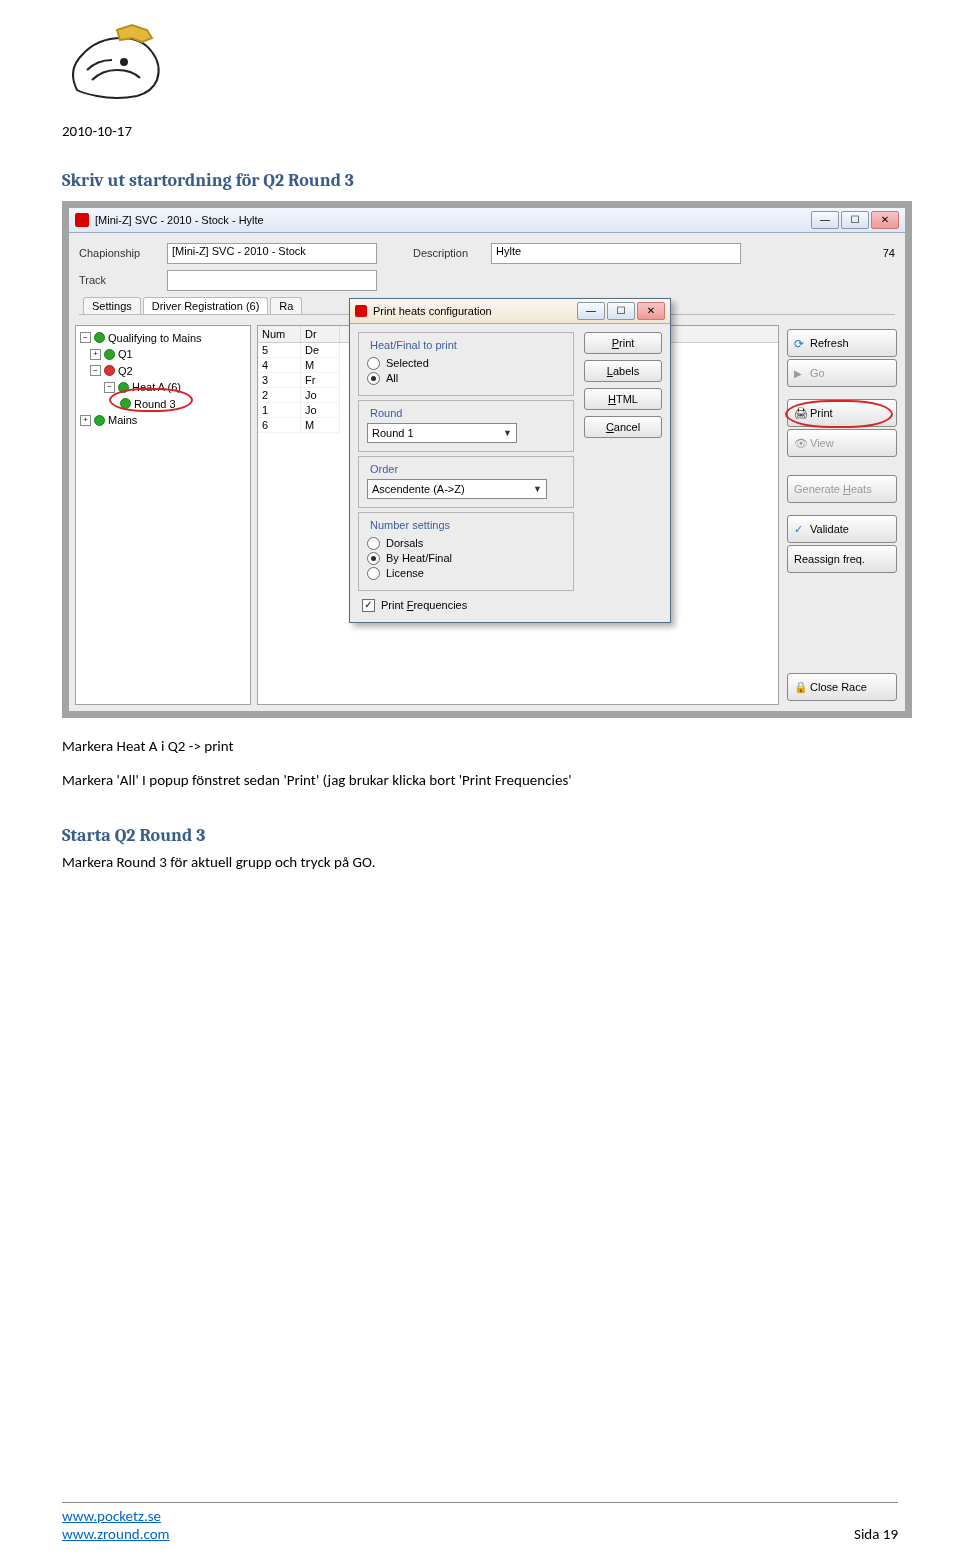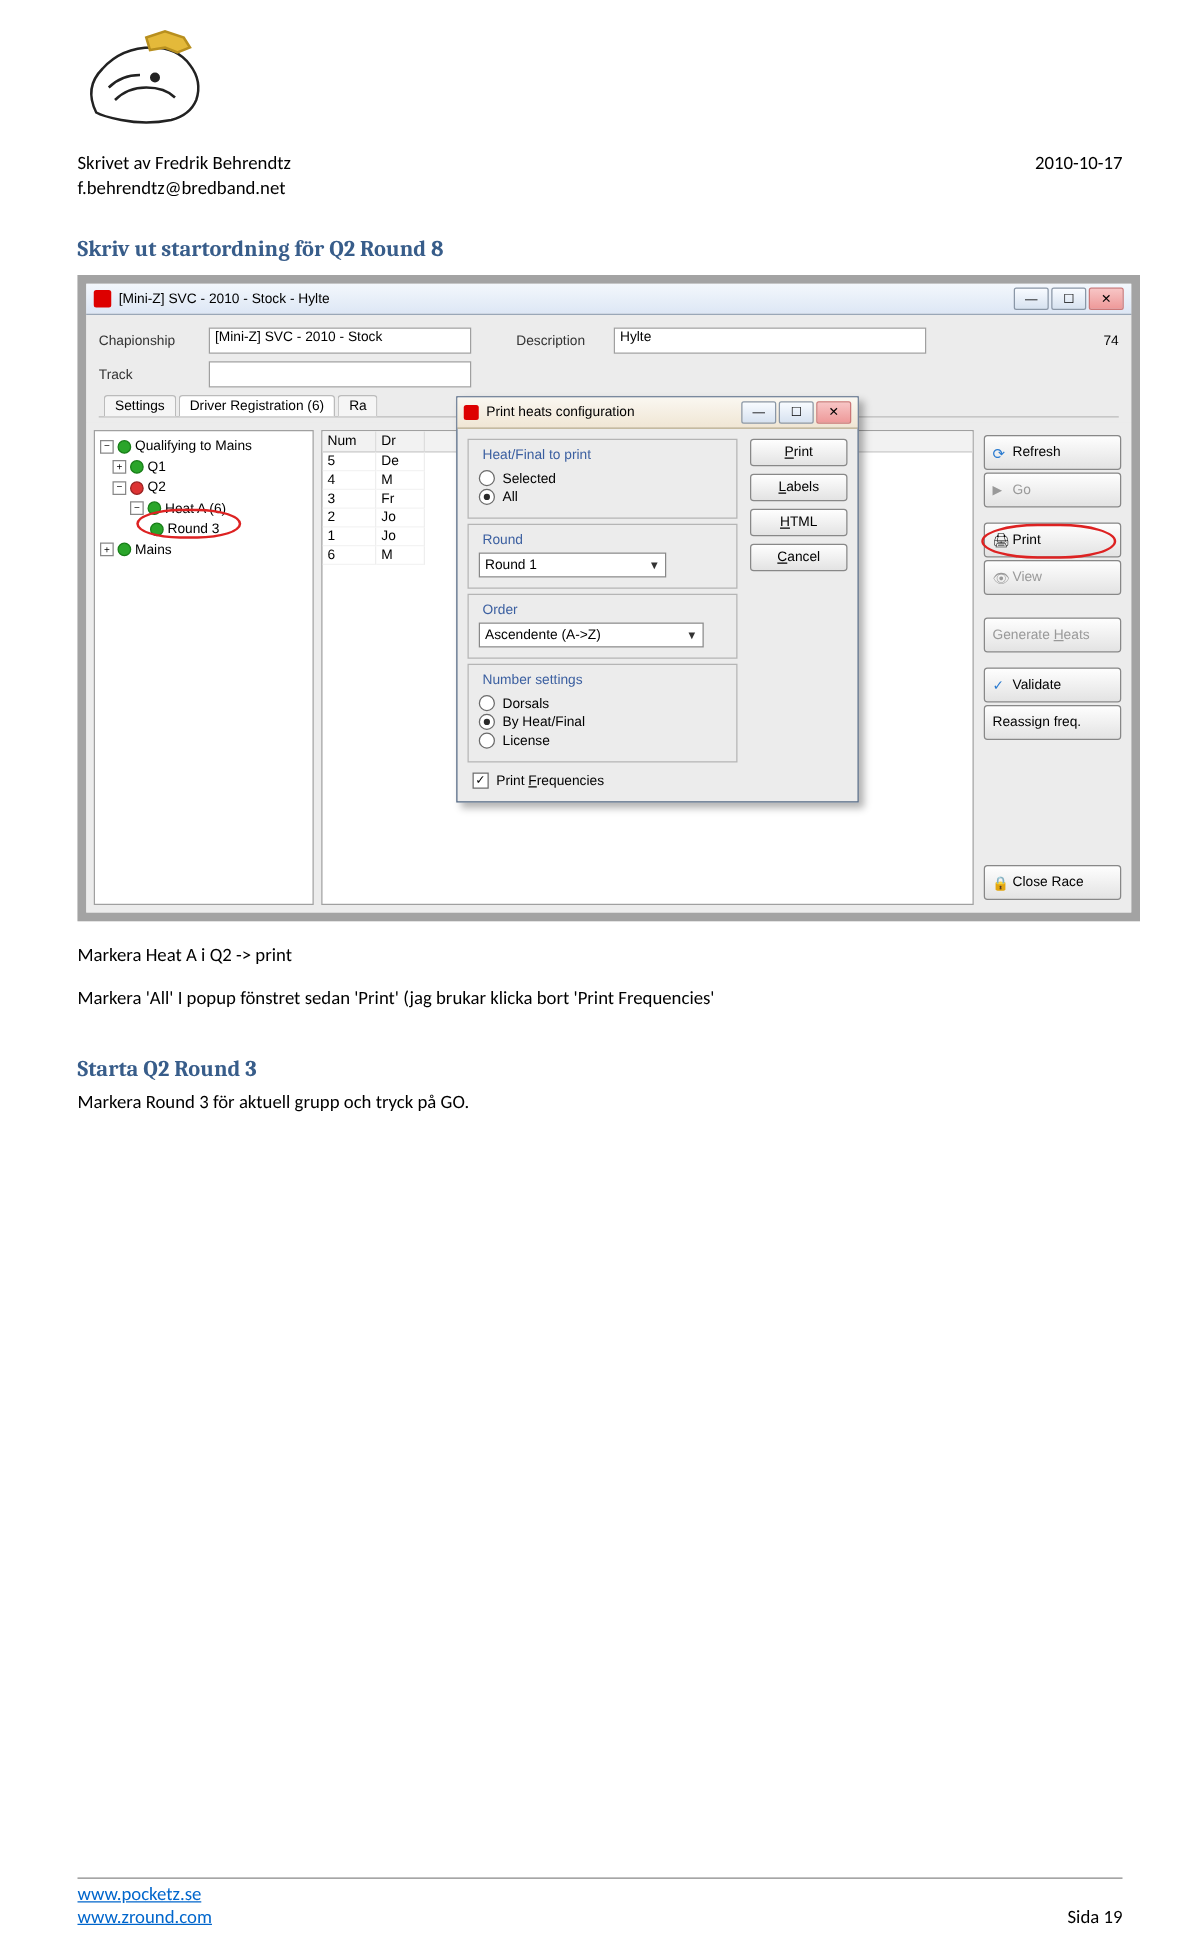--- a/index.html
+++ b/index.html
@@ -177,21 +177,20 @@
     position:absolute;
     left: 280px;
     top: 90px;
     width: 320px;
     border:1px solid #556a85;
     box-shadow: 4px 4px 6px rgba(0,0,0,.3);
     font-family: Tahoma, "Segoe UI", sans-serif;
     background:#ececec;
     font-size:11px;
     z-index:5;
-    margin-left:16px;
   }
   .dlg-titlebar {
     display:flex; justify-content:space-between; align-items:center;
     background:linear-gradient(#faf7f1,#f0e6d4);
     border-bottom:1px solid #b8a987;
     height:24px; padding:0 5px;
   }
   .dlg-winbtns { display:flex; gap:2px; }
   .dlg-body { padding:8px; display:flex; gap:10px; }
   .dlg-left { flex:1; display:flex; flex-direction:column; gap:4px; }
@@ -256,28 +255,24 @@
         <path d="M15,70 Q5,50 20,35 Q35,18 60,18 Q80,18 90,32 Q100,45 95,60 Q90,72 75,76 Q55,80 35,76 Q20,73 15,70 Z" fill="#fff"></path>
         <path d="M30,60 Q40,50 55,50 Q70,50 78,58"></path>
         <path d="M25,50 Q35,40 50,40"></path>
         <circle cx="62" cy="42" r="3" fill="#222"></circle>
         <path d="M55,10 L70,5 L85,10 L90,18 L80,22 L70,18 L58,20 Z" fill="#e4b93a" stroke="#b88f1e"></path>
       </g>
     </svg>
   </div>
 
   <div class="header-line">
-    <div class="author-block">
-      <div>Skrivet av Fredrik Behrendtz</div>
-      <div>f.behrendtz@bredband.net</div>
-    </div>
     <div class="date-block">2010-10-17</div>
   </div>
 
-  <div class="section-title">Skriv ut startordning för Q2 Round 8</div>
+  <div class="section-title">Skriv ut startordning för Q2 Round 3</div>
 
   <div class="screenshot-wrap">
     <div class="app-window">
 
       <div class="circ-red" style="left:40px; top:180px; width:80px; height:20px;"></div>
       <div class="circ-red" style="left:315px; top:128px; width:30px; height:18px;"></div>
       <div class="circ-red" style="left:514px; top:116px; width:70px; height:22px;"></div>
       <div class="circ-red" style="left:716px; top:192px; width:104px; height:24px;"></div>
 
       <div class="titlebar">

